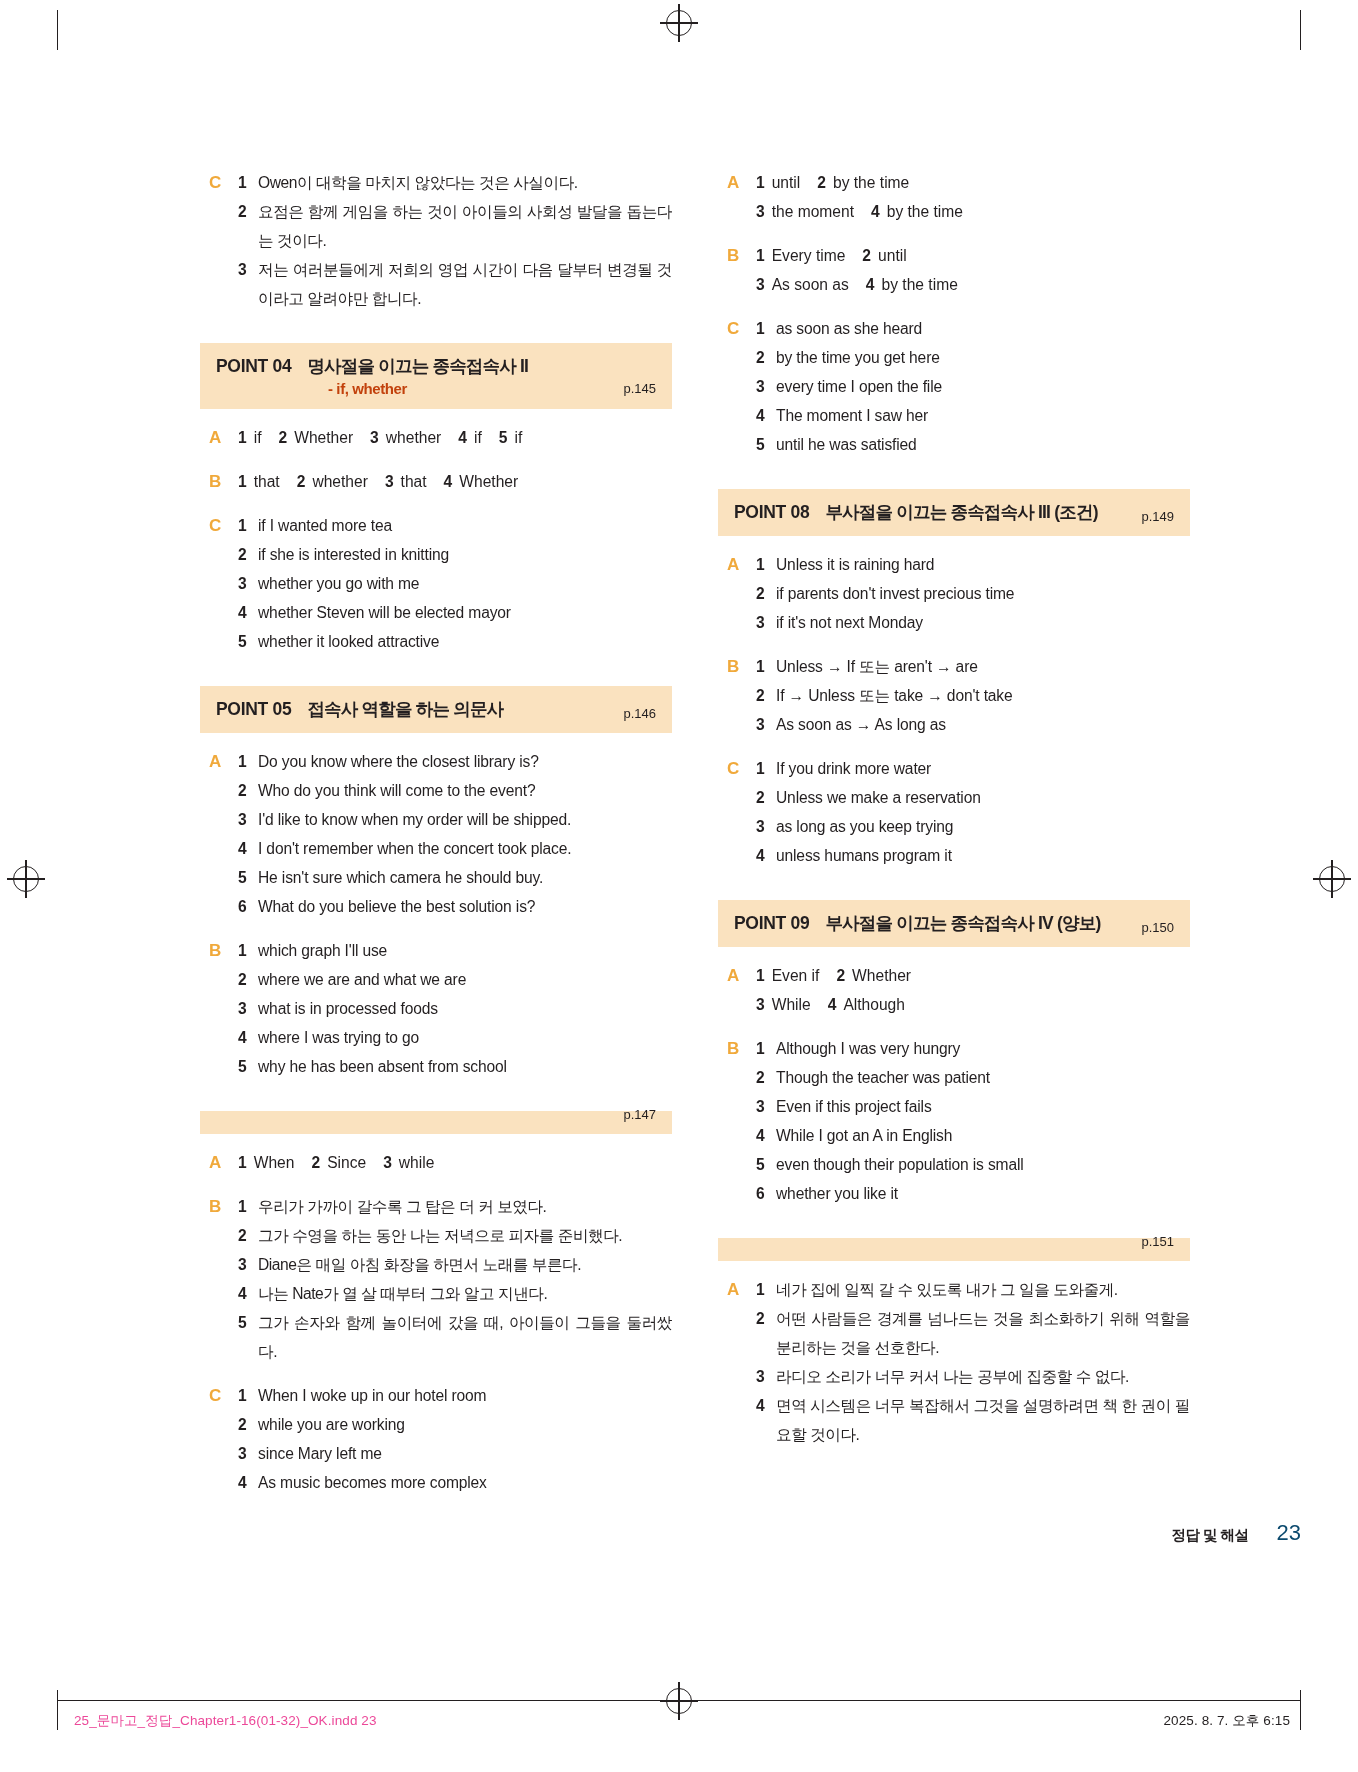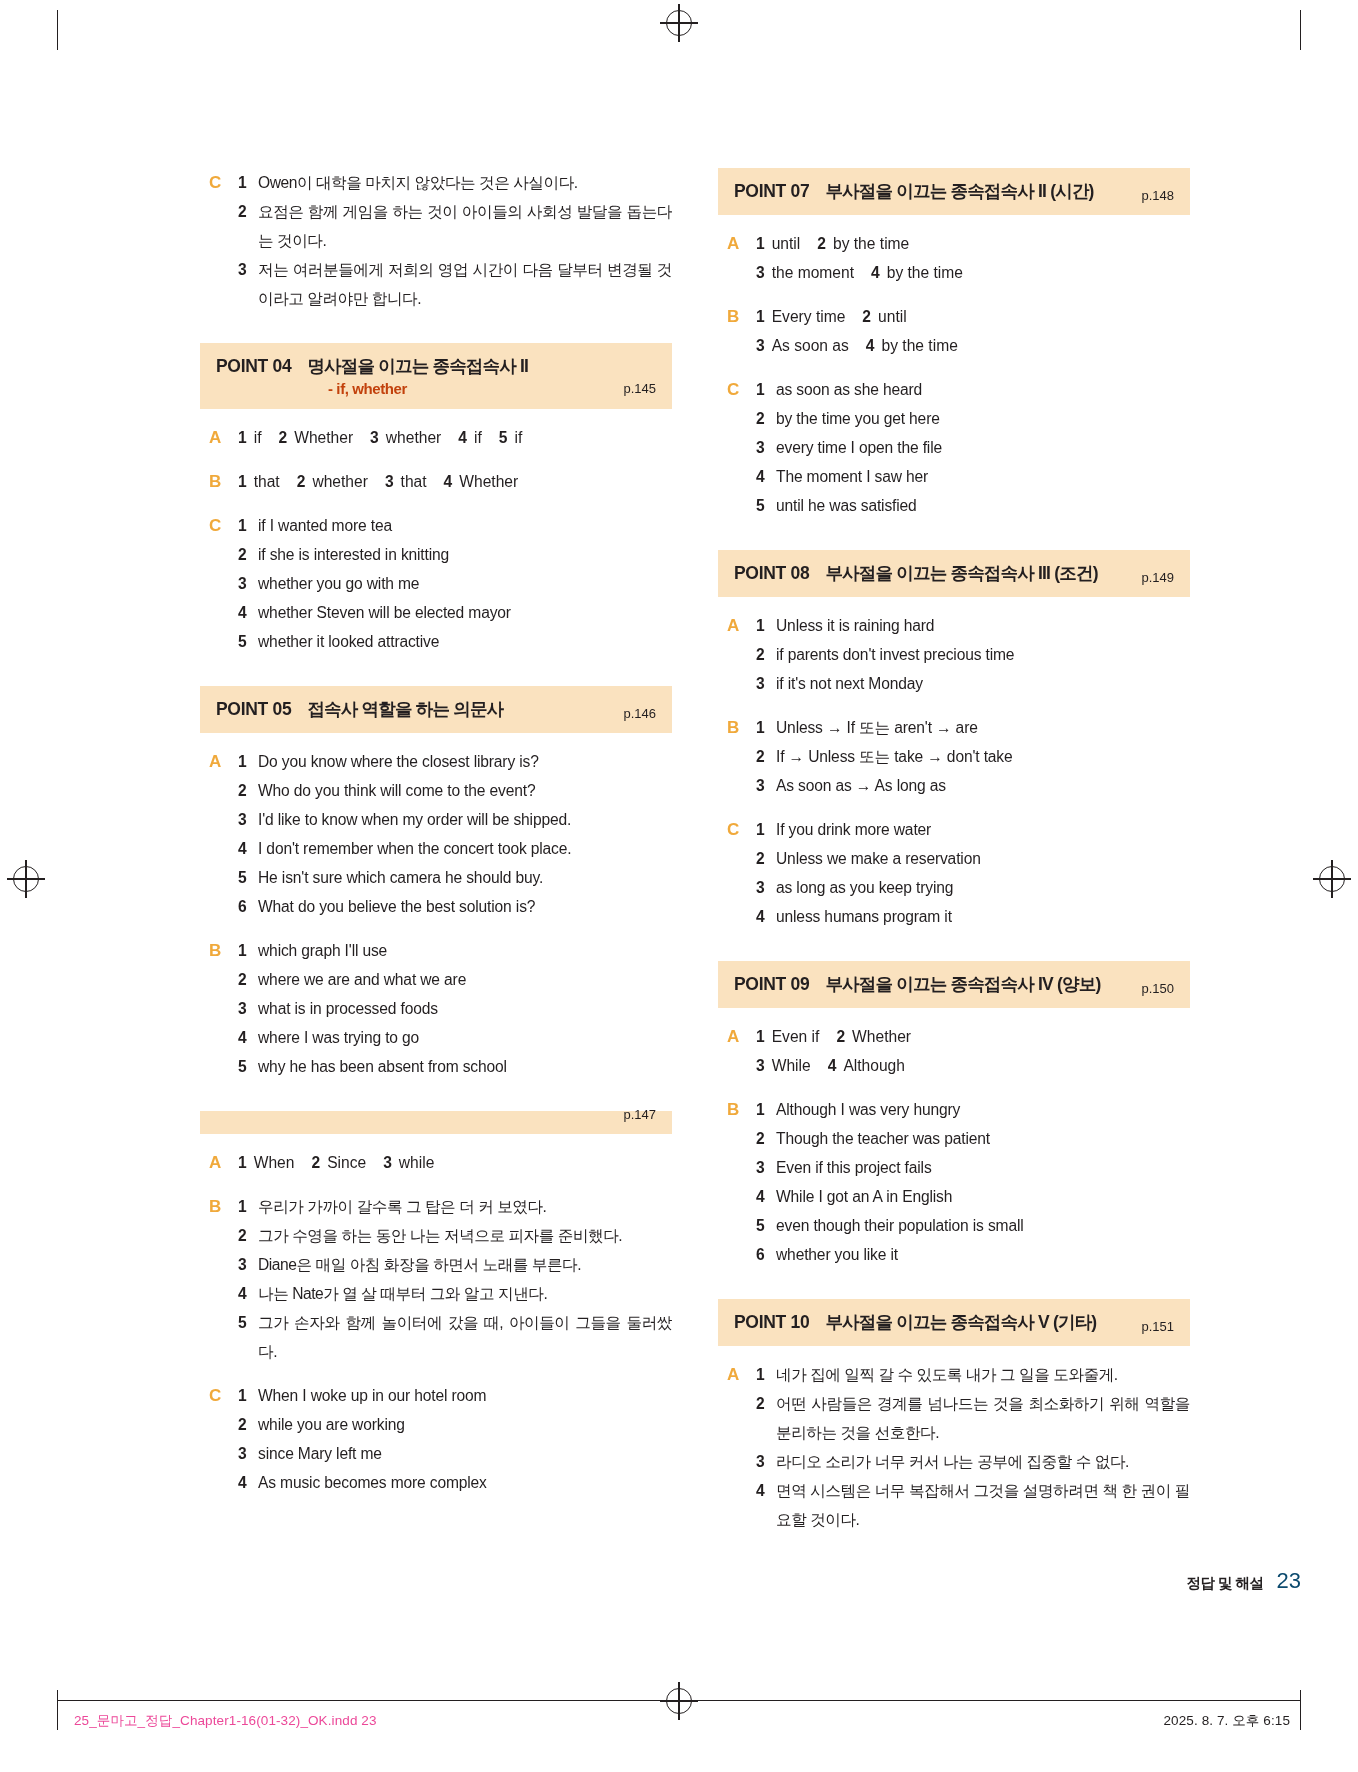--- a/index.html
+++ b/index.html
@@ -176,24 +176,24 @@
     line-height: 29px;
     font-size: 15.6px;
   }
   .inline-item { display: inline-flex; margin-right: 17px; white-space: nowrap; }
   .inline-item .n { font-weight: bold; margin-right: 7px; }
 
   
   .page-foot {
     position: absolute;
     right: 57px;
-    top: 1568px;
+    top: 1520px;
     display: flex;
     align-items: baseline;
-    gap: 13px;
+    gap: 28px;
   }
   .page-foot-label {
     font-size: 14.5px;
     font-weight: bold;
     letter-spacing: -0.5px;
     color: #231f20;
   }
   .page-foot-num {
     font-size: 22px;
     font-weight: normal;
@@ -447,27 +447,20 @@
             </div>
             <div class="ans-line">
               <div class="ans-num">4</div>
               <div class="ans-text">As music becomes more complex</div>
             </div>
           </div>
         </div>
       </div>
     </div>
   <div class="column col-right" id="col-right">
-      <div class="point-box">
-        <div class="point-row">
-          <span class="point-label">POINT 07</span>
-          <span class="point-title">부사절을 이끄는 종속접속사 II (시간)</span>
-        </div>
-        <span class="point-page">p.148</span>
-      </div>
       <div class="point-body" style="margin-bottom: 30px;">
         <div class="group">
           <div class="group-letter">A</div>
           <div class="group-items">
             <div class="inline-run">
               <span class="inline-item">
                 <span class="n">1</span>
                 <span>until</span>
               </span>
               <span class="inline-item">
@@ -659,24 +652,20 @@
               <div class="ans-text">even though their population is small</div>
             </div>
             <div class="ans-line">
               <div class="ans-num">6</div>
               <div class="ans-text">whether you like it</div>
             </div>
           </div>
         </div>
       </div>
       <div class="point-box">
-        <div class="point-row">
-          <span class="point-label">POINT 10</span>
-          <span class="point-title">부사절을 이끄는 종속접속사 V (기타)</span>
-        </div>
         <span class="point-page">p.151</span>
       </div>
       <div class="point-body" style="margin-bottom: 30px;">
         <div class="group">
           <div class="group-letter">A</div>
           <div class="group-items">
             <div class="ans-line">
               <div class="ans-num">1</div>
               <div class="ans-text ko just">네가 집에 일찍 갈 수 있도록 내가 그 일을 도와줄게.</div>
             </div>

